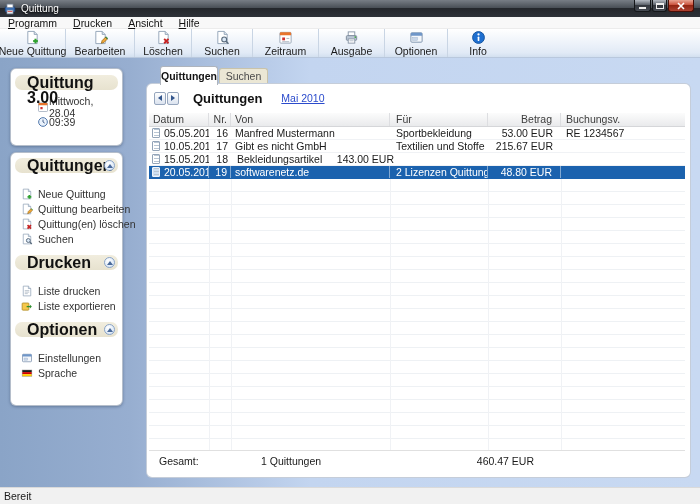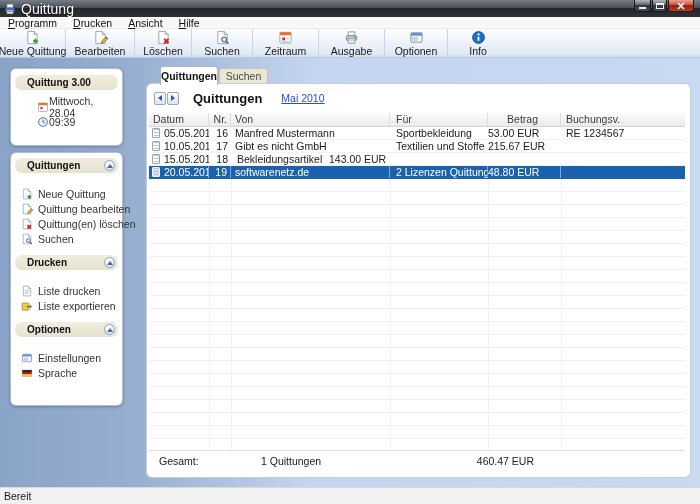--- a/index.html
+++ b/index.html
@@ -9,21 +9,21 @@
     font-size:10.5px; color:#222;
     position:relative; overflow:hidden;
     background:#c6d7f1;
   }
   
   .titlebar{
     position:absolute; left:0; top:0; width:700px; height:17px;
     background:linear-gradient(#777d85 0%, #4a5057 45%, #24272c 50%, #2e3238 100%);
     display:flex; align-items:center; padding:0 4px;
   }
-  .title-text{ color:#fff; font-size:14px; margin-left:5px; text-shadow:0 1px 2px #000; }
+  .title-text{ color:#fff; font-size:10px; margin-left:5px; text-shadow:0 1px 2px #000; }
   .win-controls{ position:absolute; right:6px; top:0; display:flex; gap:1px; }
   .win-btn{
     height:12px; border:1px solid #15171a; border-top:none;
     border-radius:0 0 3px 3px;
     background:linear-gradient(#b4bac2 0%, #5a6069 45%, #34383f 50%, #454a52 100%);
     display:flex; align-items:center; justify-content:center;
   }
   .win-btn.min{ width:17px; } .win-btn.max{ width:15px; }
   .win-btn.close{
     width:26px;
@@ -65,21 +65,21 @@
   .side-panel{
     position:absolute; left:10px; width:113px; background:#fff;
     border:1px solid rgba(90,110,140,.45); border-radius:6px;
     box-shadow:0 1px 3px rgba(20,40,70,.35);
   }
   .panel-info{ top:10px; height:78px; }
   .panel-nav{ top:94px; height:254px; }
   .sec-header{
     position:relative; margin:5px 4px 4px 4px; height:15px;
     background:linear-gradient(#f1edde,#e7e2cf);
-    border-radius:7px; font-weight:bold; font-size:10px; color:#111;
+    border-radius:7px; font-weight:bold; font-size:16px; color:#111;
     line-height:15px; padding-left:12px;
   }
   .collapse-btn{
     position:absolute; right:3px; top:2px; width:11px; height:11px; border-radius:50%;
     background:radial-gradient(circle at 35% 30%, #ffffff, #cfe0f4);
     border:1px solid #8aa4c8; display:flex; align-items:center; justify-content:center;
   }
   .tri-up{ width:0; height:0; border-left:3px solid transparent; border-right:3px solid transparent; border-bottom:4px solid #4a6a9a; }
   .side-item{ display:flex; align-items:center; gap:5px; height:15px; padding-left:10px; color:#333; cursor:default; }
   .side-item span.lbl{ white-space:nowrap; }
@@ -122,21 +122,21 @@
     position:absolute; left:2px; top:29px; width:536px; height:14px;
     background:linear-gradient(#fcfcfc,#e9eaec);
     border-bottom:1px solid #d5d6d9; display:flex; color:#3c3c3c;
   }
   .thead .cell{ border-right:1px solid #dddee1; line-height:13px; }
   .cell{ overflow:hidden; white-space:nowrap; }
   .c-datum{ width:60px; padding-left:4px; }
   .c-nr{ width:22px; text-align:right; padding-right:3px; }
   .c-von{ width:159px; padding-left:4px; }
   .c-fuer{ width:98px; padding-left:6px; }
-  .c-betrag{ width:73px; text-align:right; padding-right:22px; }
+  .c-betrag{ width:73px; text-align:right; padding-right:8px; }
   .c-buch{ width:124px; padding-left:5px; border-right:none !important; }
   .trow{
     position:absolute; left:2px; width:536px; height:13px; display:flex;
     line-height:12px; color:#1a1a1a; border-bottom:1px solid #f0f2f5; cursor:default;
   }
   .trow .c-datum{ display:flex; align-items:center; gap:4px; padding-left:3px; }
   .doc-mini{
     width:8px; height:10px; background:#fff; border:1px solid #93a4b8;
     border-radius:1px; flex:none;
     background-image:linear-gradient(#b9c6d4 1px, transparent 1px);

